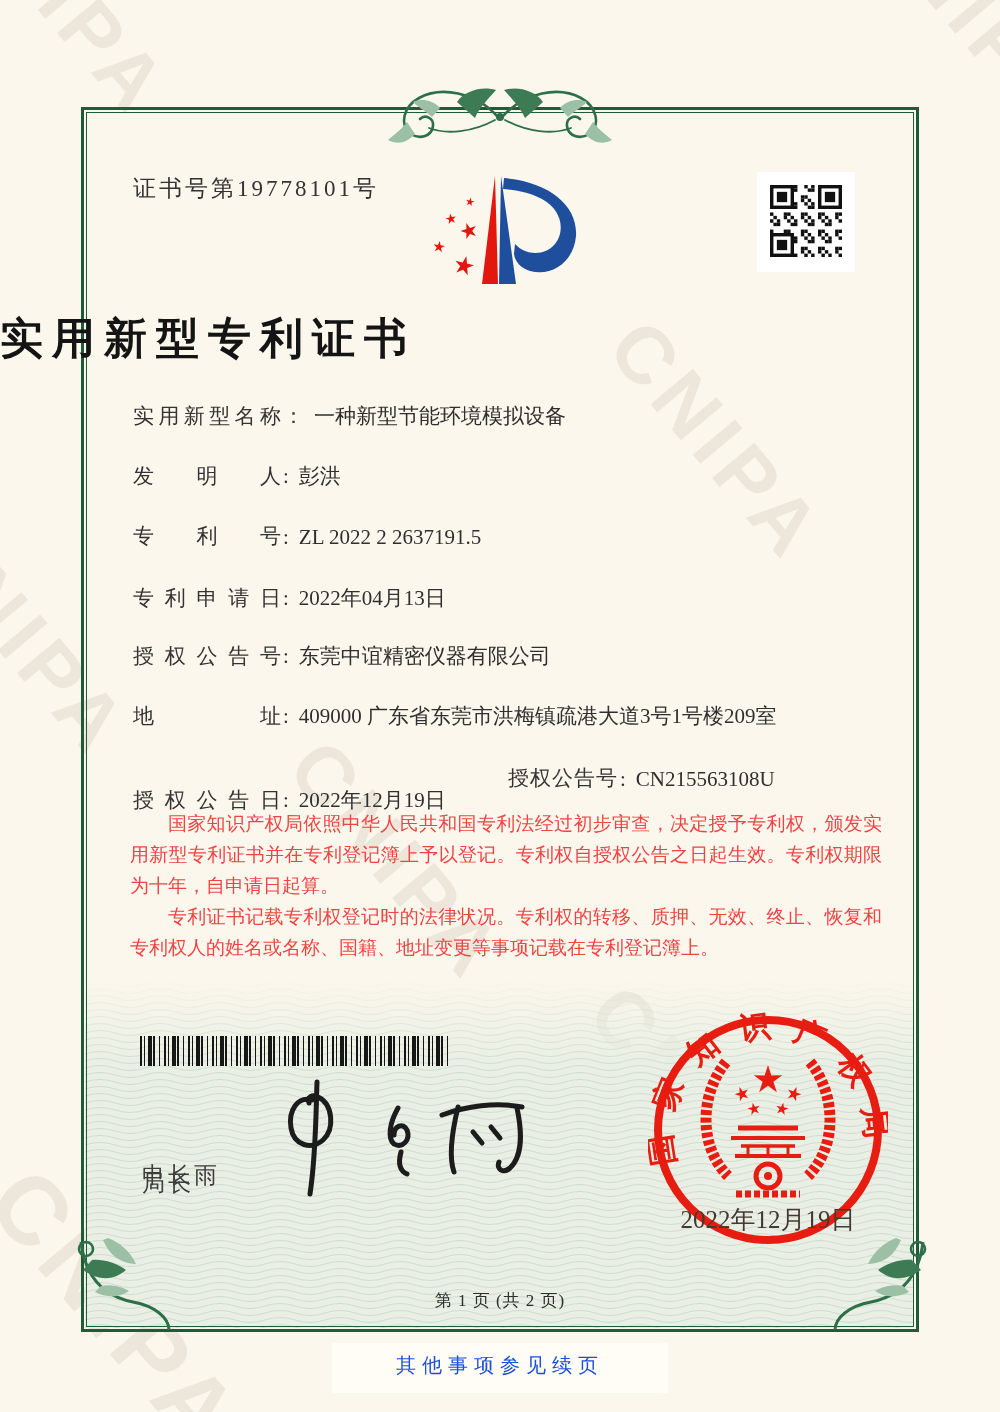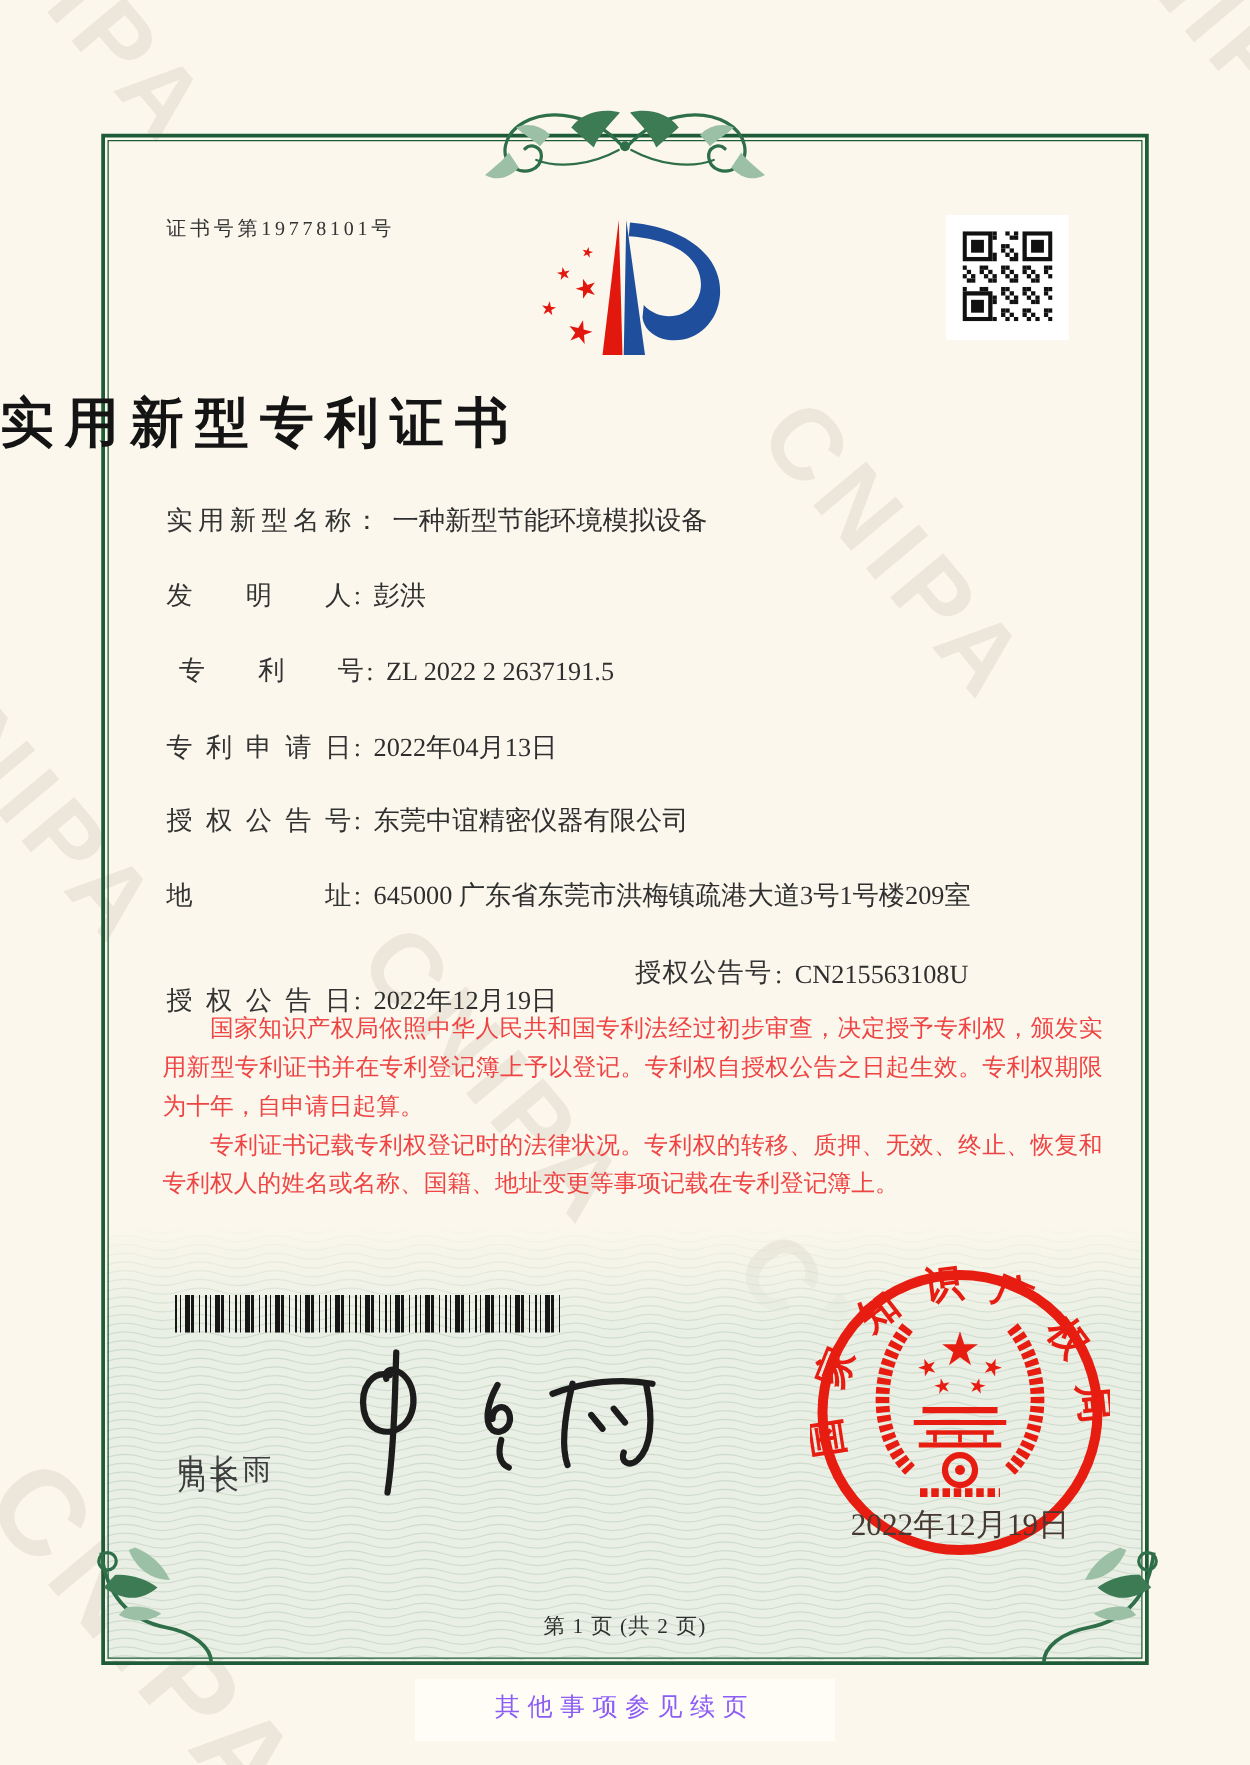--- a/index.html
+++ b/index.html
@@ -37,36 +37,36 @@
     position:absolute;inset:0;
     -webkit-mask-image:linear-gradient(180deg,transparent 0,#000 90px);
     mask-image:linear-gradient(180deg,transparent 0,#000 90px);
   }
   
   .top-ornament{position:absolute;left:345px;top:78px;z-index:3;}
   .corner-fl{position:absolute;z-index:3;}
   .corner-fl.left{left:73px;top:1236px;}
   .corner-fl.right{left:827px;top:1236px;transform:scaleX(-1);}
   
-  .cert-no{position:absolute;left:133px;top:173px;font-size:16px;letter-spacing:3px;color:#333;z-index:4;}
+  .cert-no{position:absolute;left:133px;top:173px;font-size:23px;letter-spacing:3px;color:#333;z-index:4;}
   .logo{position:absolute;left:418px;top:158px;z-index:4;}
   .qr-wrap{position:absolute;left:757px;top:172px;width:98px;height:100px;background:#fff;z-index:4;}
   .qr-wrap svg{position:absolute;left:13px;top:13px;}
   .title{
     position:absolute;left:0;right:0;top:310px;text-align:left;
     font-size:43px;font-weight:bold;letter-spacing:9px;color:#141414;z-index:4;
   }
   
   .field{position:absolute;font-size:21px;color:#333;z-index:4;white-space:nowrap;}
   .flabel{display:inline-block;width:148px;text-align:justify;text-align-last:justify;vertical-align:bottom;}
   .fcolon{margin-left:2px;margin-right:10px;}
   .fvalue{color:#2f2f2f;}
   .row1{left:133px;top:402px;}
   .row2{left:133px;top:462px;}
-  .row3{left:143px;top:522px;}
+  .row3{left:133px;top:522px;}
   .row4{left:133px;top:584px;}
   .row5{left:133px;top:642px;}
   .row6{left:133px;top:702px;}
   .row7a{left:133px;top:764px;margin-top:22px;}
   .row7b{left:508px;top:764px;}
   .row7b .flabel{width:auto;text-align:left;text-align-last:auto;letter-spacing:1px;}
   
   .body-text{position:absolute;left:130px;top:808px;width:752px;z-index:4;}
   .body-text p{margin:0;text-indent:2em;font-size:19px;line-height:31px;color:#ef4444;text-align:justify;}
   
@@ -83,21 +83,21 @@
   .issuer{position:absolute;left:142px;z-index:4;font-family:"Liberation Sans","DejaVu Sans",sans-serif;
     font-size:23px;color:#3d3d3d;letter-spacing:3px;}
   .issuer.t{top:1120px;margin-top:48px;}
   .issuer.n{top:1160px;}
   .signature{position:absolute;left:270px;top:1070px;z-index:5;}
   
   .seal{position:absolute;left:648px;top:1008px;z-index:6;opacity:0.96;}
   
   .page-info{position:absolute;left:0;right:0;top:1289px;text-align:center;font-size:17px;color:#2e2e2e;z-index:4;letter-spacing:1px;}
   .cont-band{position:absolute;left:332px;top:1343px;width:336px;height:50px;background:#fffdf5;z-index:3;}
-  .cont-note{position:absolute;left:0;right:0;top:1352px;text-align:center;font-size:20px;letter-spacing:6px;color:#8b5cf6;z-index:4;}
+  .cont-note{position:absolute;left:0;right:0;top:1352px;text-align:center;font-size:20px;letter-spacing:6px;color:#1d4ed8;z-index:4;}
 </style>
 </head>
 <body>
 
 <div class="page">
 
   <span class="wm wm1">CNIPA</span>
   <span class="wm wm2">CNIPA</span>
   <span class="wm wm3">CNIPA</span>
   <span class="wm wm4">CNIPA</span>
@@ -282,21 +282,21 @@
   <div class="field row3">
     <span class="flabel">专利号</span><span class="fcolon">:</span><span class="fvalue">ZL 2022 2 2637191.5</span>
   </div>
   <div class="field row4">
     <span class="flabel">专利申请日</span><span class="fcolon">:</span><span class="fvalue">2022年04月13日</span>
   </div>
   <div class="field row5">
     <span class="flabel">授权公告号</span><span class="fcolon">:</span><span class="fvalue">东莞中谊精密仪器有限公司</span>
   </div>
   <div class="field row6">
-    <span class="flabel">地址</span><span class="fcolon">:</span><span class="fvalue">645000 广东省东莞市洪梅镇疏港大道3号1号楼209室</span>
+    <span class="flabel">地址</span><span class="fcolon">:</span><span class="fvalue">409000 广东省东莞市洪梅镇疏港大道3号1号楼209室</span>
   </div>
   <div class="field row7a">
     <span class="flabel">授权公告日</span><span class="fcolon">:</span><span class="fvalue">2022年12月19日</span>
   </div>
   <div class="field row7b">
     <span class="flabel">授权公告号</span><span class="fcolon">:</span><span class="fvalue">CN215563108U</span>
   </div>
 
   <div class="body-text">
     <p>国家知识产权局依照中华人民共和国专利法经过初步审查，决定授予专利权，颁发实用新型专利证书并在专利登记簿上予以登记。专利权自授权公告之日起生效。专利权期限为十年，自申请日起算。</p>

